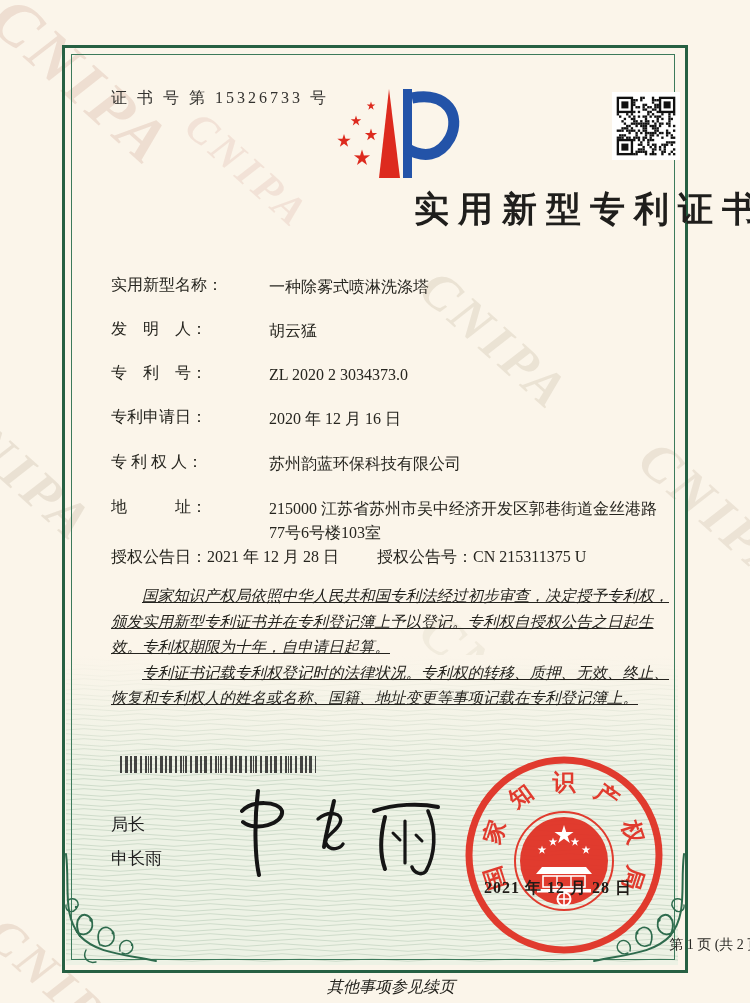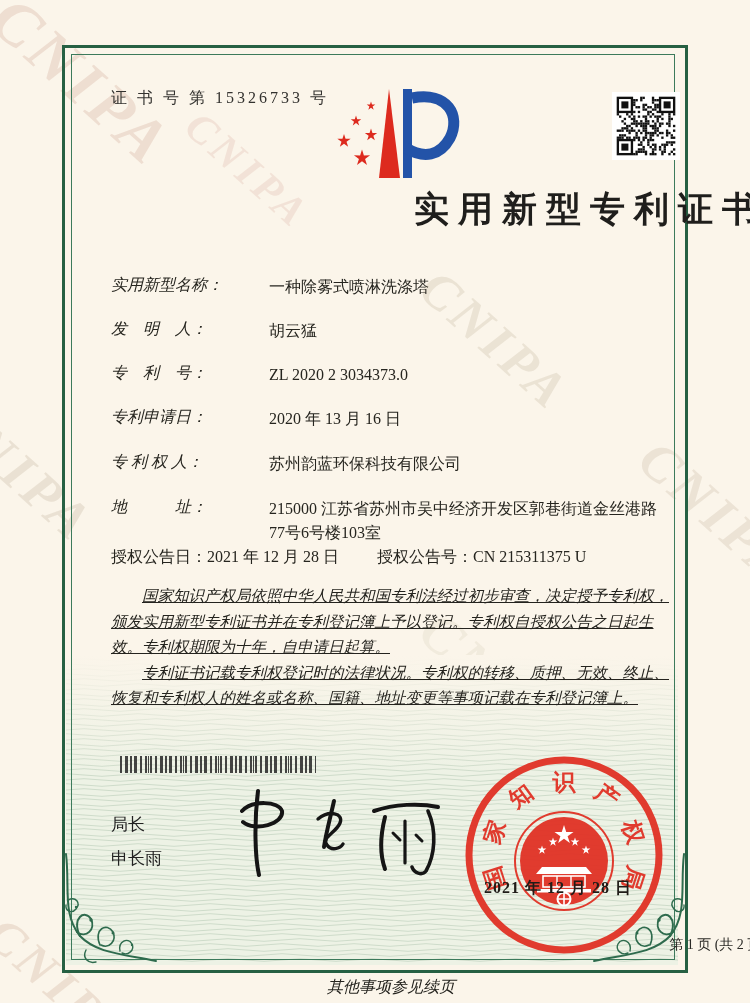--- a/index.html
+++ b/index.html
@@ -25,21 +25,21 @@
 
   .content{position:absolute;left:16px;top:0;width:750px;height:1003px;z-index:4;border-radius:17px;}
 
   .cert-no{position:absolute;left:95px;top:88px;font-size:16px;letter-spacing:3px;color:#33322f;}
   .qr{position:absolute;left:596px;top:92px;width:68px;height:68px;background:#fff;}
   .logo{position:absolute;left:316px;top:86px;width:132px;height:96px;}
   .title{position:absolute;left:0;top:186px;width:750px;text-align:right;
       font-size:35px;font-weight:bold;letter-spacing:9px;color:#1f1e1c;}
 
   .row{position:absolute;left:95px;font-size:16px;color:#26251f;}
-  .row .lab{display:inline-block;width:158px;vertical-align:top;white-space:pre;font-style:italic;}
+  .row .lab{display:inline-block;width:158px;vertical-align:top;white-space:pre;}
   .row .val{display:inline-block;width:400px;vertical-align:top;line-height:24px;}
   .grant .lab2{display:inline-block;}
   .grant .val2{display:inline-block;margin-right:34px;}
 
   .paras{position:absolute;left:95px;top:583px;width:564px;font-size:15.5px;
       line-height:25.5px;color:#24231e;font-style:italic;}
   .paras p{margin:0;text-indent:2em;text-decoration:underline;}
 
   .barcode{position:absolute;left:104px;top:756px;width:196px;height:17px;opacity:.88;
       background:
@@ -416,21 +416,21 @@
     <div class="row" style="top:275px">
       <span class="lab">实用新型名称：</span><span class="val">一种除雾式喷淋洗涤塔</span>
     </div>
     <div class="row" style="top:319px">
       <span class="lab">发　明　人：</span><span class="val">胡云猛</span>
     </div>
     <div class="row" style="top:363px">
       <span class="lab">专　利　号：</span><span class="val">ZL 2020 2 3034373.0</span>
     </div>
     <div class="row" style="top:407px">
-      <span class="lab">专利申请日：</span><span class="val">2020 年 13 月 16 日</span>
+      <span class="lab">专利申请日：</span><span class="val">2020 年 12 月 16 日</span>
     </div>
     <div class="row" style="top:452px">
       <span class="lab">专 利 权 人：</span><span class="val">苏州韵蓝环保科技有限公司</span>
     </div>
     <div class="row" style="top:497px">
       <span class="lab">地　　　址：</span><span class="val">215000 江苏省苏州市吴中经济开发区郭巷街道金丝港路77号6号楼103室</span>
     </div>
     <div class="row grant" style="top:547px">
       <span class="lab2">授权公告日：</span><span class="val2">2021 年 12 月 28 日</span>
       <span class="lab2">授权公告号：</span><span class="val2">CN 215311375 U</span>

